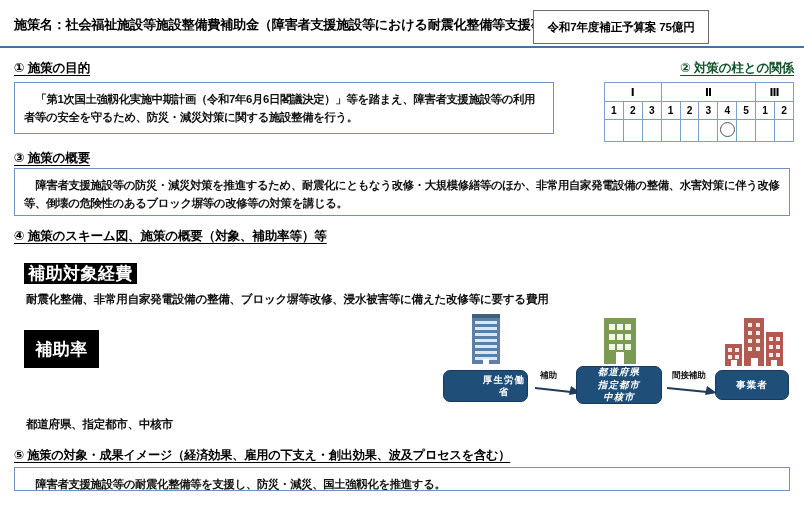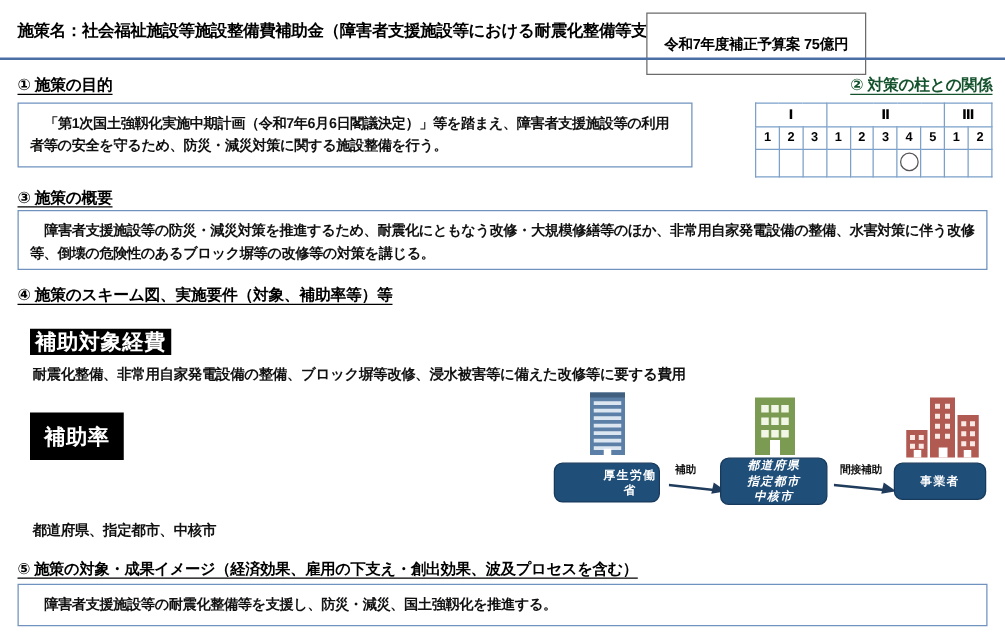--- a/index.html
+++ b/index.html
@@ -35,24 +35,24 @@
     left: 14px;
     top: 6px;
     font-size: 13.2px;
     font-weight: bold;
     letter-spacing: -0.3px;
     white-space: nowrap;
     color: #000;
   }
   .budget-box {
     position: absolute;
-    left: 517px;
+    left: 533px;
     top: 0px;
     width: 176px;
-    height: 50px;
+    height: 34px;
     border: 1px solid #6b6b6b;
     background: #ffffff;
     display: flex;
     align-items: center;
     justify-content: center;
     font-size: 11.6px;
     font-weight: bold;
     letter-spacing: -0.2px;
     color: #000;
     box-sizing: border-box;
@@ -258,21 +258,21 @@
         </tr>
       </tbody>
     </table>
   </div>
 
   <div class="sec-heading" style="left:14px; top:150px;">③  施策の概要</div>
   <div class="text-box" style="left:14px; top:168px; width:776px; height:48px;">
     <span class="indent">障害者支援施設等の防災・減災対策を推進するため、耐震化にともなう改修・大規模修繕等のほか、非常用自家発電設備の整備、水害対策に伴う改修等、倒壊の危険性のあるブロック塀等の改修等の対策を講じる。</span>
   </div>
 
-  <div class="sec-heading" style="left:14px; top:228px;">④  施策のスキーム図、実施要件（対象、補助率等）等</div>
+  <div class="sec-heading" style="left:14px; top:228px;">④  施策のスキーム図、施策の概要（対象、補助率等）等</div>
 
   <div class="tag" style="left:24px; top:263px; width:113px; height:21px;">補助対象経費</div>
   <div class="tag-text" style="left:26px; top:292px;">耐震化整備、非常用自家発電設備の整備、ブロック塀等改修、浸水被害等に備えた改修等に要する費用</div>
 
   <div class="tag" style="left:24px; top:330px; width:75px; height:38px;">補助率</div>
 
   <div class="tag-text" style="left:26px; top:417px;">都道府県、指定都市、中核市</div>
 
   <div class="flow">
 
@@ -360,17 +360,17 @@
         <rect x="28" y="44" width="7" height="8" fill="#ffffff"></rect>
         <rect x="48" y="46" width="6" height="6" fill="#ffffff"></rect>
       </svg>
     </div>
     <div class="flow-box" style="left:272px; top:58px; width:74px; height:30px;">
       <span style="white-space:pre-line;">事業者</span>
     </div>
   </div>
 
   <div class="sec-heading" style="left:14px; top:447px; font-size:12.2px;">⑤ 施策の対象・成果イメージ（経済効果、雇用の下支え・創出効果、波及プロセスを含む）</div>
-  <div class="text-box" style="left:14px; top:467px; width:776px; height:34px;">
+  <div class="text-box" style="left:14px; top:467px; width:776px; height:24px;">
     <span class="indent">障害者支援施設等の耐震化整備等を支援し、防災・減災、国土強靱化を推進する。</span>
   </div>
 
 </div>
 
 </body></html>

